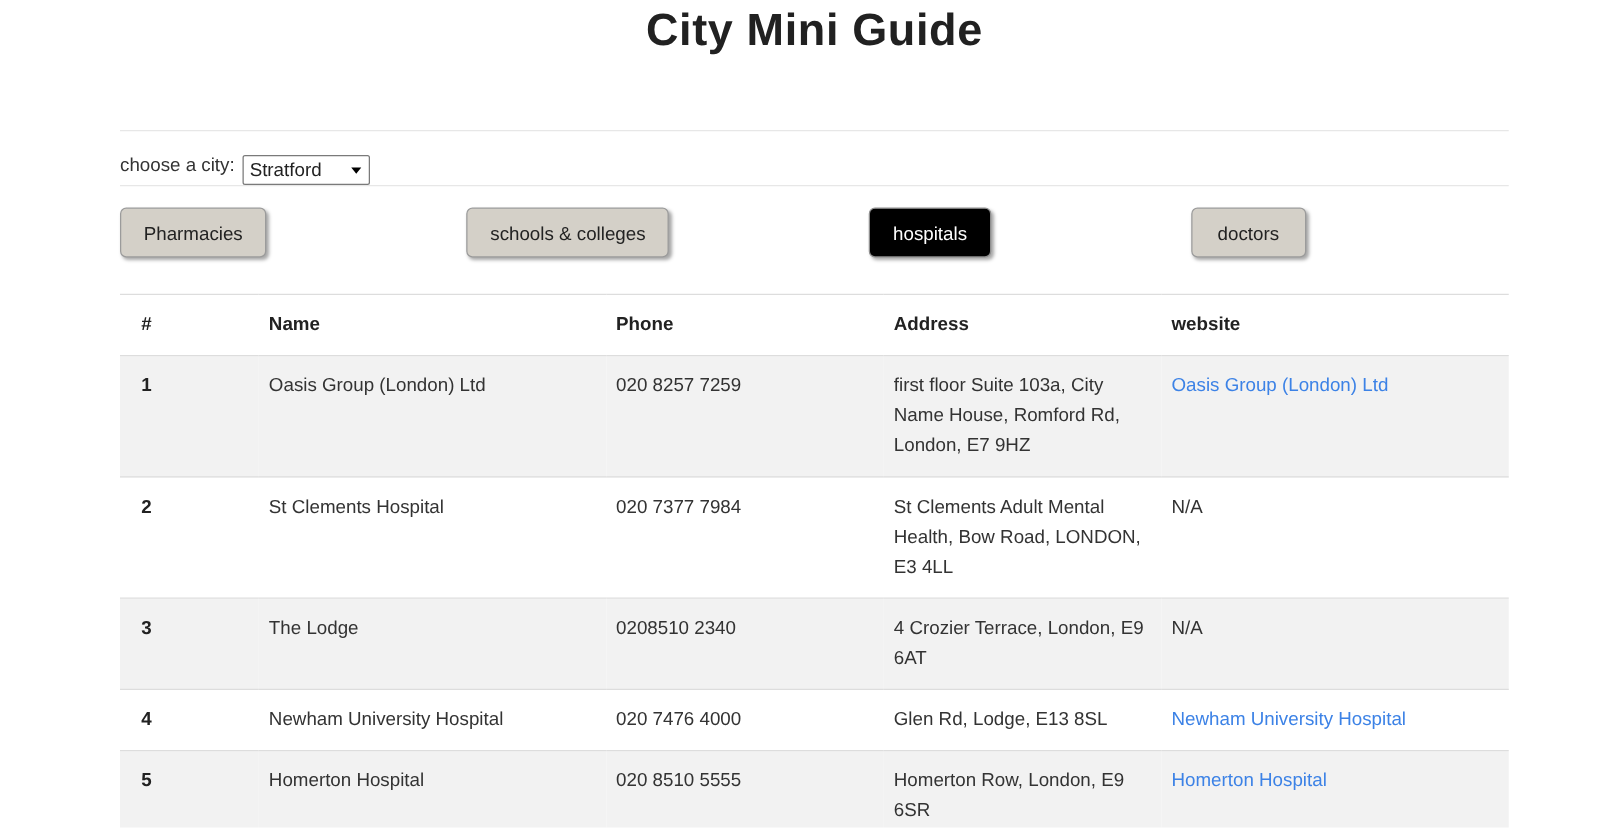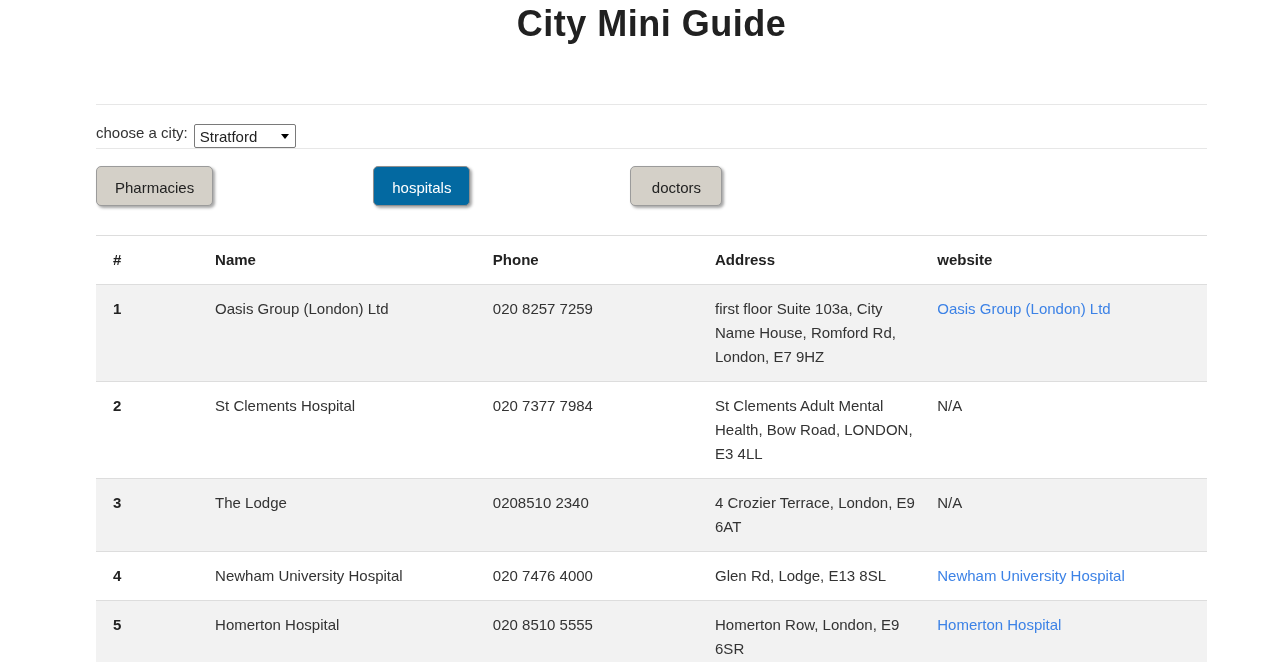--- a/index.html
+++ b/index.html
@@ -64,21 +64,21 @@
     padding: 12px 18px;
     font-size: 15px; font-family: "Liberation Sans", sans-serif;
     color: #222;
     background: #d4d0c8;
     border: 1px solid #9b9b9b;
     border-radius: 5px;
     box-shadow: 2px 2px 3px rgba(0,0,0,0.35);
     cursor: pointer;
   }
   .btn.active {
-    background: #0369a1;
+    background: #000000;
     border-color: #8f8f8f;
     color: #ffffff;
   }
 
   table.guide-table {
     margin-top: 29px;
     width: 100%;
     border-collapse: collapse;
     font-size: 15px;
   }
@@ -113,20 +113,21 @@
         <option>Stratford</option>
       </select>
       <span class="caret"></span>
     </span>
   </div>
 
   <hr class="divider divider-mid">
 
   <div class="buttons-row">
     <button class="btn">Pharmacies</button>
+    <button class="btn">schools &amp; colleges</button>
     <button class="btn active">hospitals</button>
     <button class="btn">doctors</button>
   </div>
 
   <table class="guide-table">
     <colgroup>
       <col style="width:10%">
         <col style="width:25%">
         <col style="width:20%">
         <col style="width:20%">

